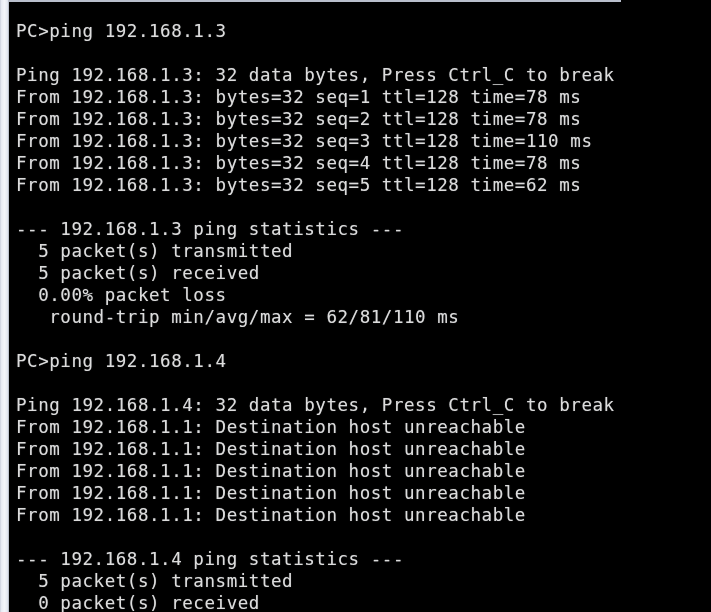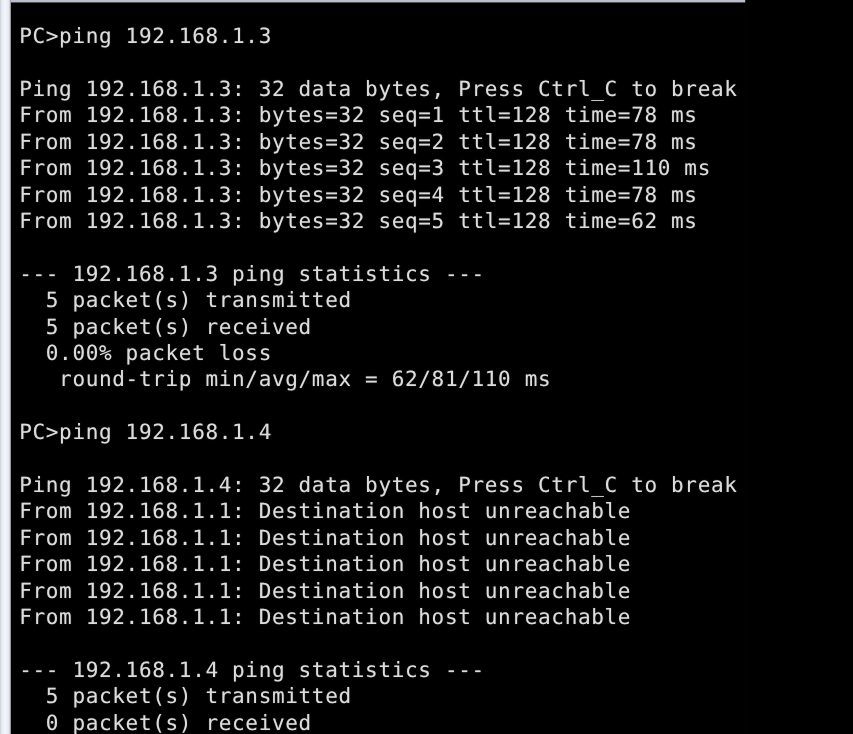--- a/index.html
+++ b/index.html
@@ -5,21 +5,21 @@
 <style>
   html, body {
     margin: 0;
     padding: 0;
     background: #000000;
   }
   #screen {
     position: relative;
     width: 621px;
     height: 612px;
-    background: #0f172a;
+    background: #fde047;
     overflow: hidden;
     font-family: "DejaVu Sans Mono", "Liberation Mono", monospace;
   }
   
   #left-border {
     position: absolute;
     left: 0;
     top: 0;
     width: 9px;
     height: 612px;

